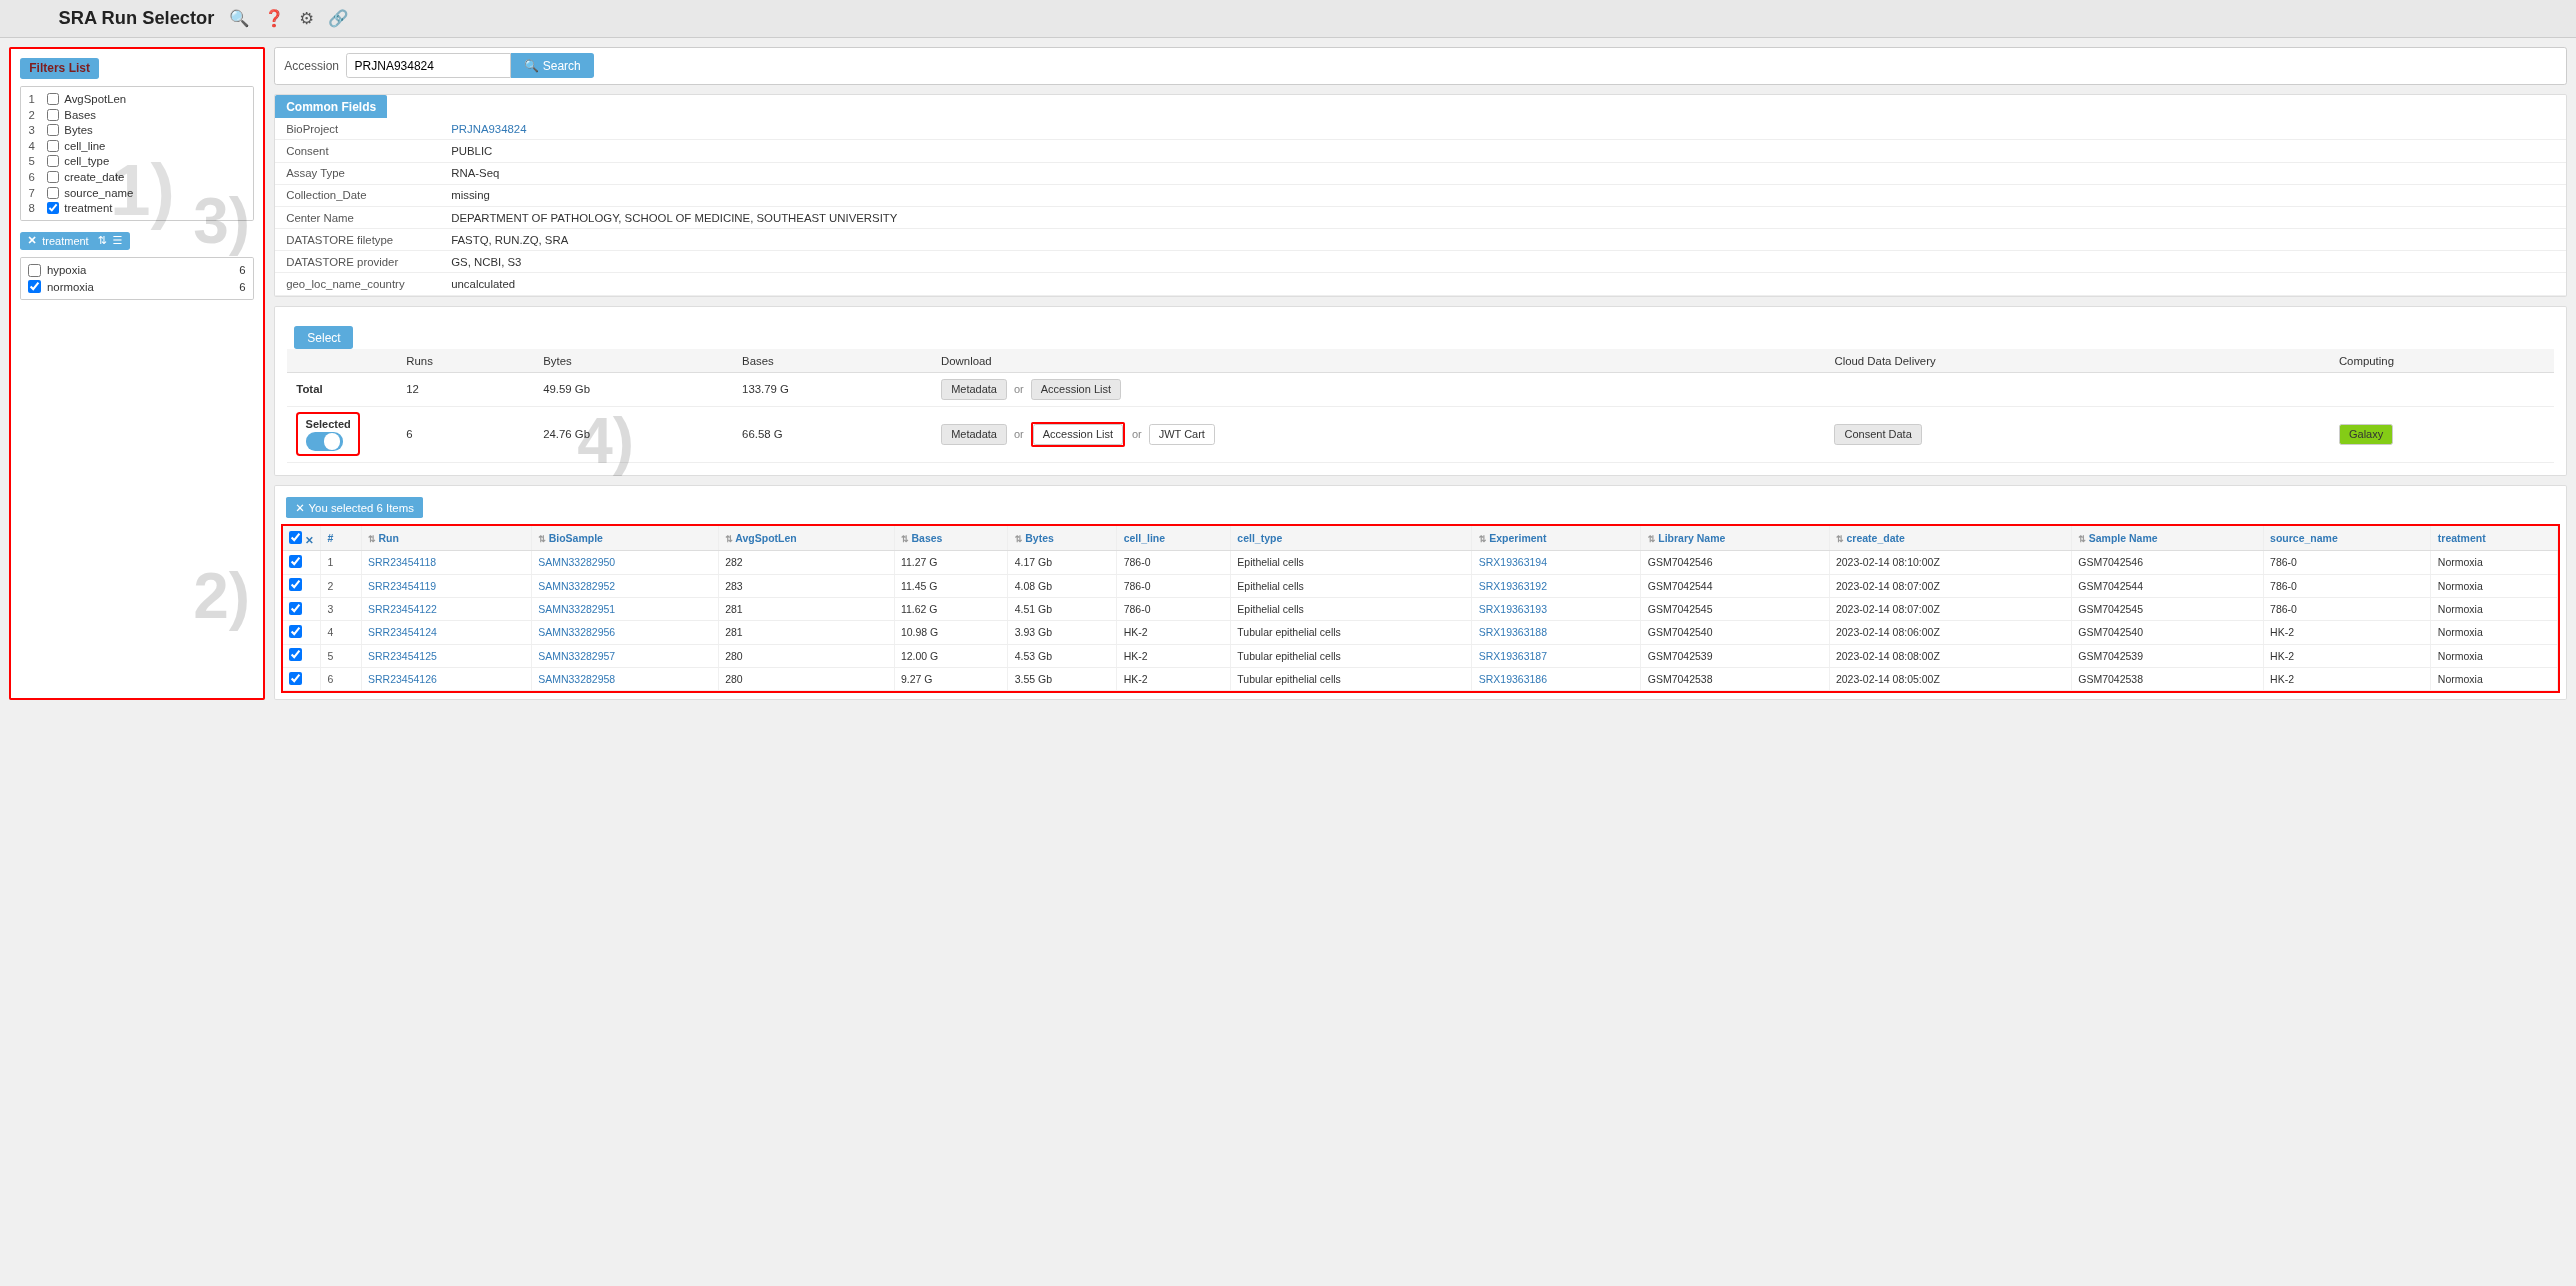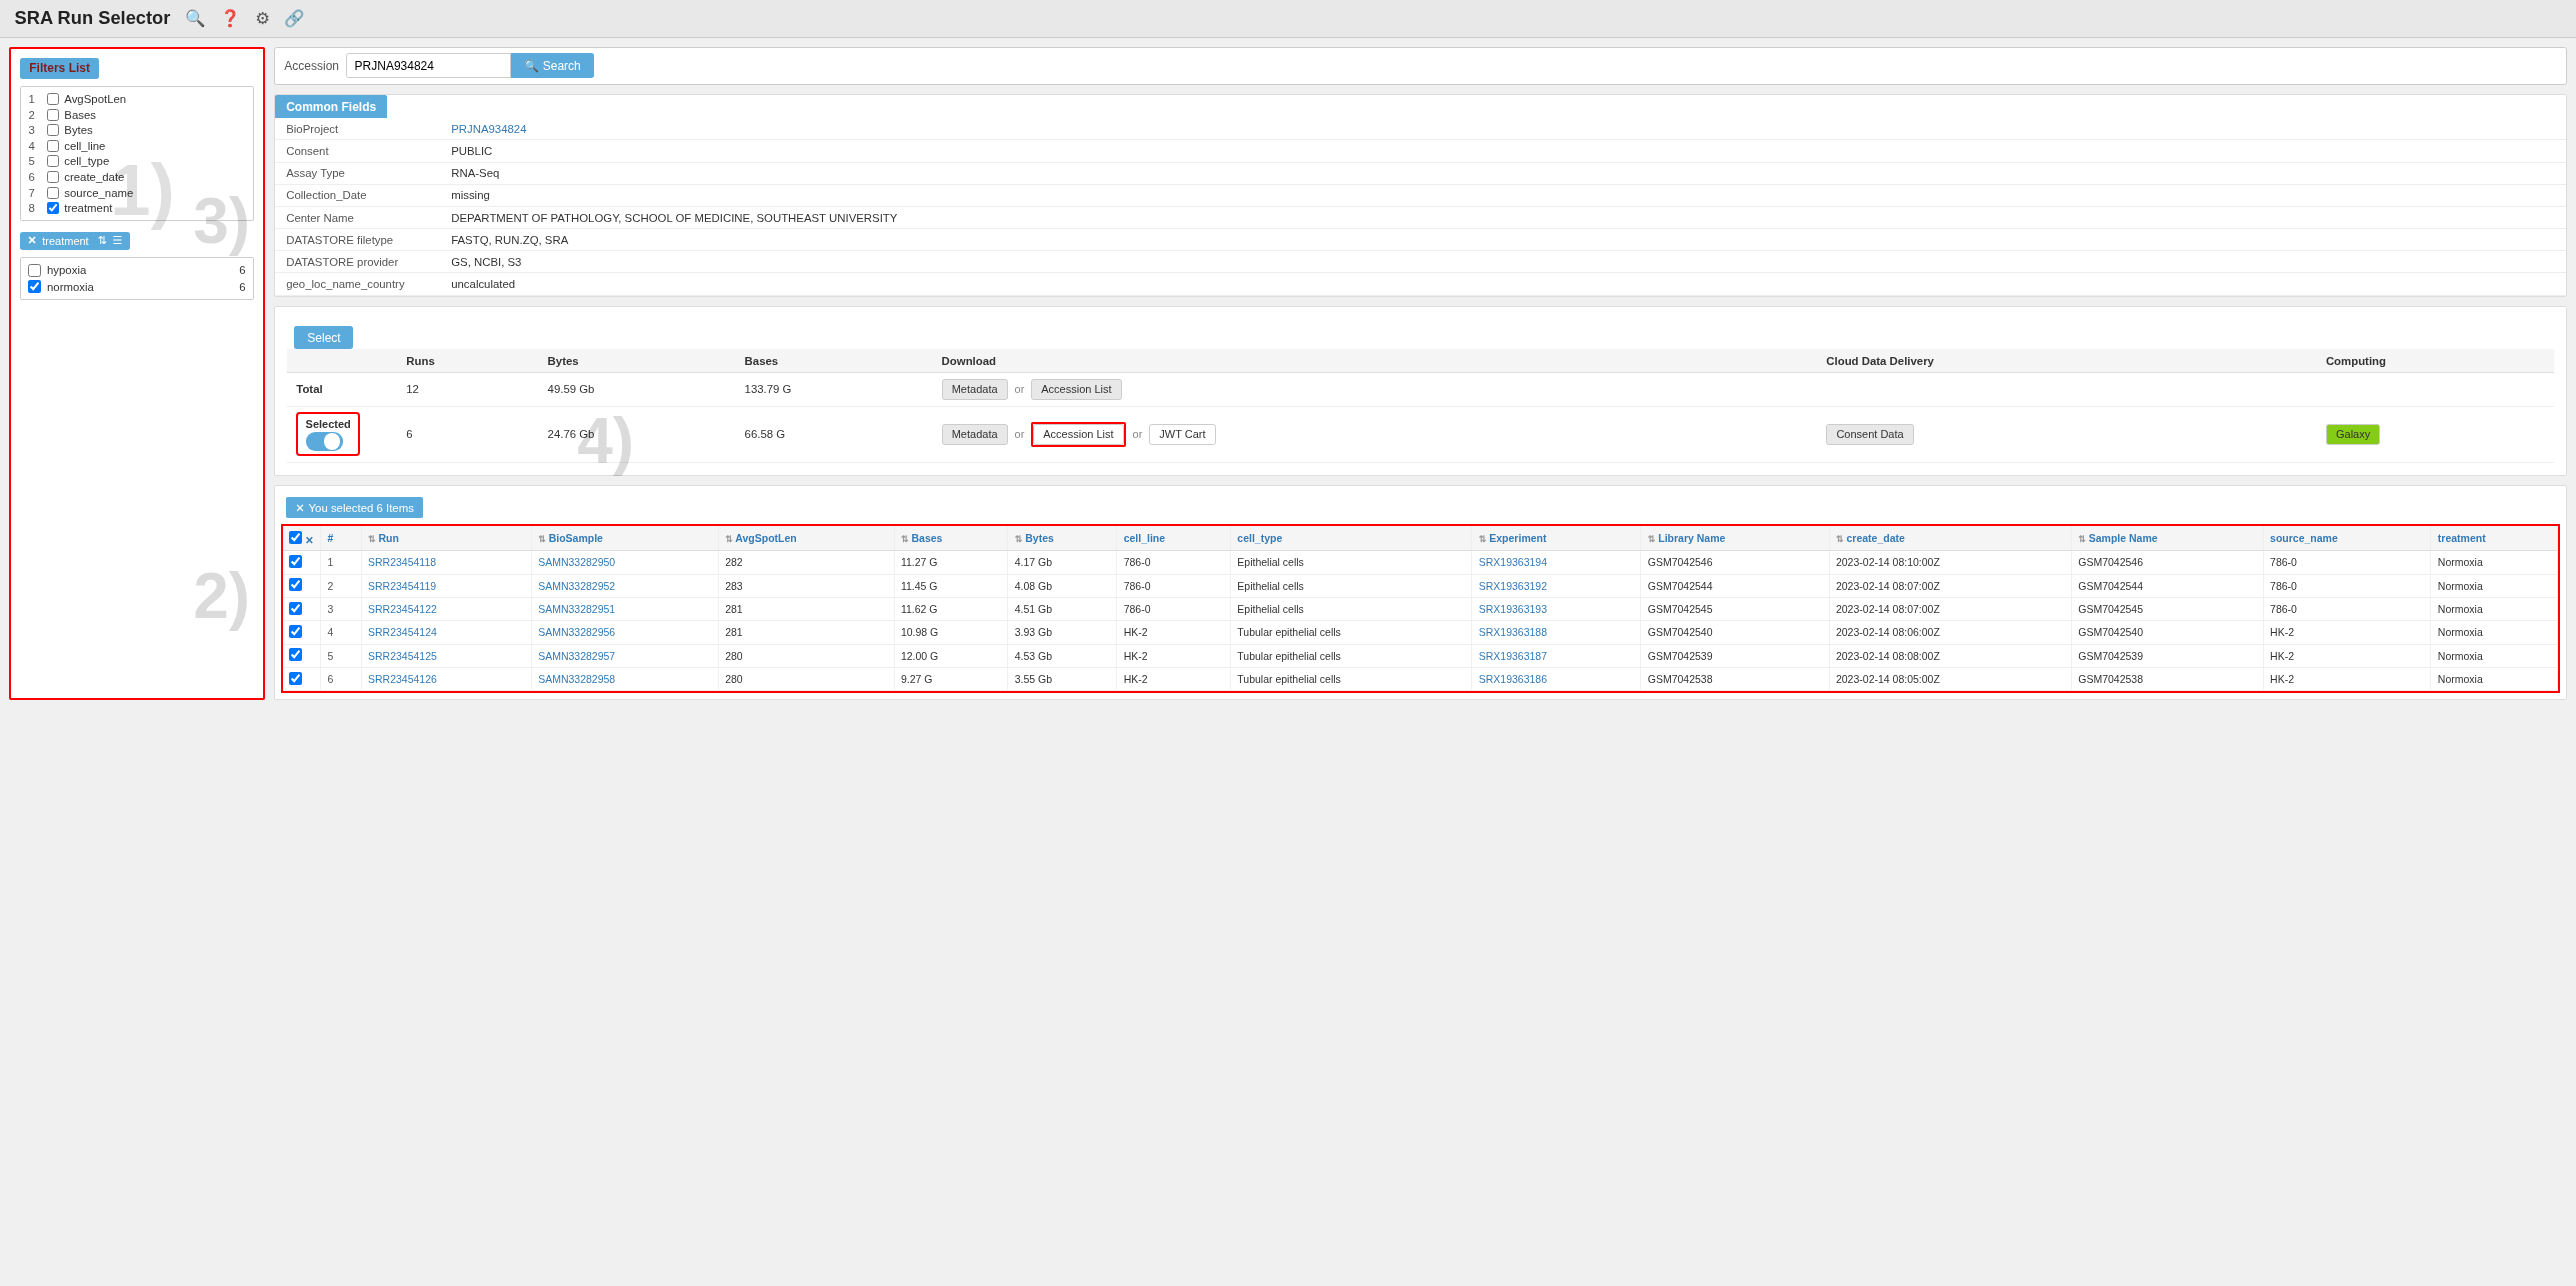--- a/index.html
+++ b/index.html
@@ -11,20 +11,21 @@
       border-bottom: 0.9px solid #ccc;
       padding: 7.3px 14.6px;
       display: flex;
       align-items: center;
       gap: 14.6px;
     }
     .navbar-title {
       font-size: 18.3px;
       font-weight: bold;
       color: #222;
+      margin-left: 44px;
     }
     .navbar-icon {
       font-size: 16.5px;
       color: #555;
       cursor: pointer;
     }
 
     
     .main-layout {
       display: flex;
@@ -206,21 +207,21 @@
     .select-table {
       width: 100%;
       border-collapse: collapse;
       font-size: 11.4px;
     }
     .select-table th {
       background: #f5f5f5;
       border-bottom: 0.9px solid #ddd;
       padding: 5.5px 9.1px;
       text-align: left;
-      font-weight: bold;
+      font-weight: normal;
       color: #333;
     }
     .select-table td {
       padding: 5.5px 9.1px;
       border-bottom: 0.9px solid #eee;
     }
 
     .btn-gray {
       background: #e8e8e8;
       border: 0.9px solid #ccc;

